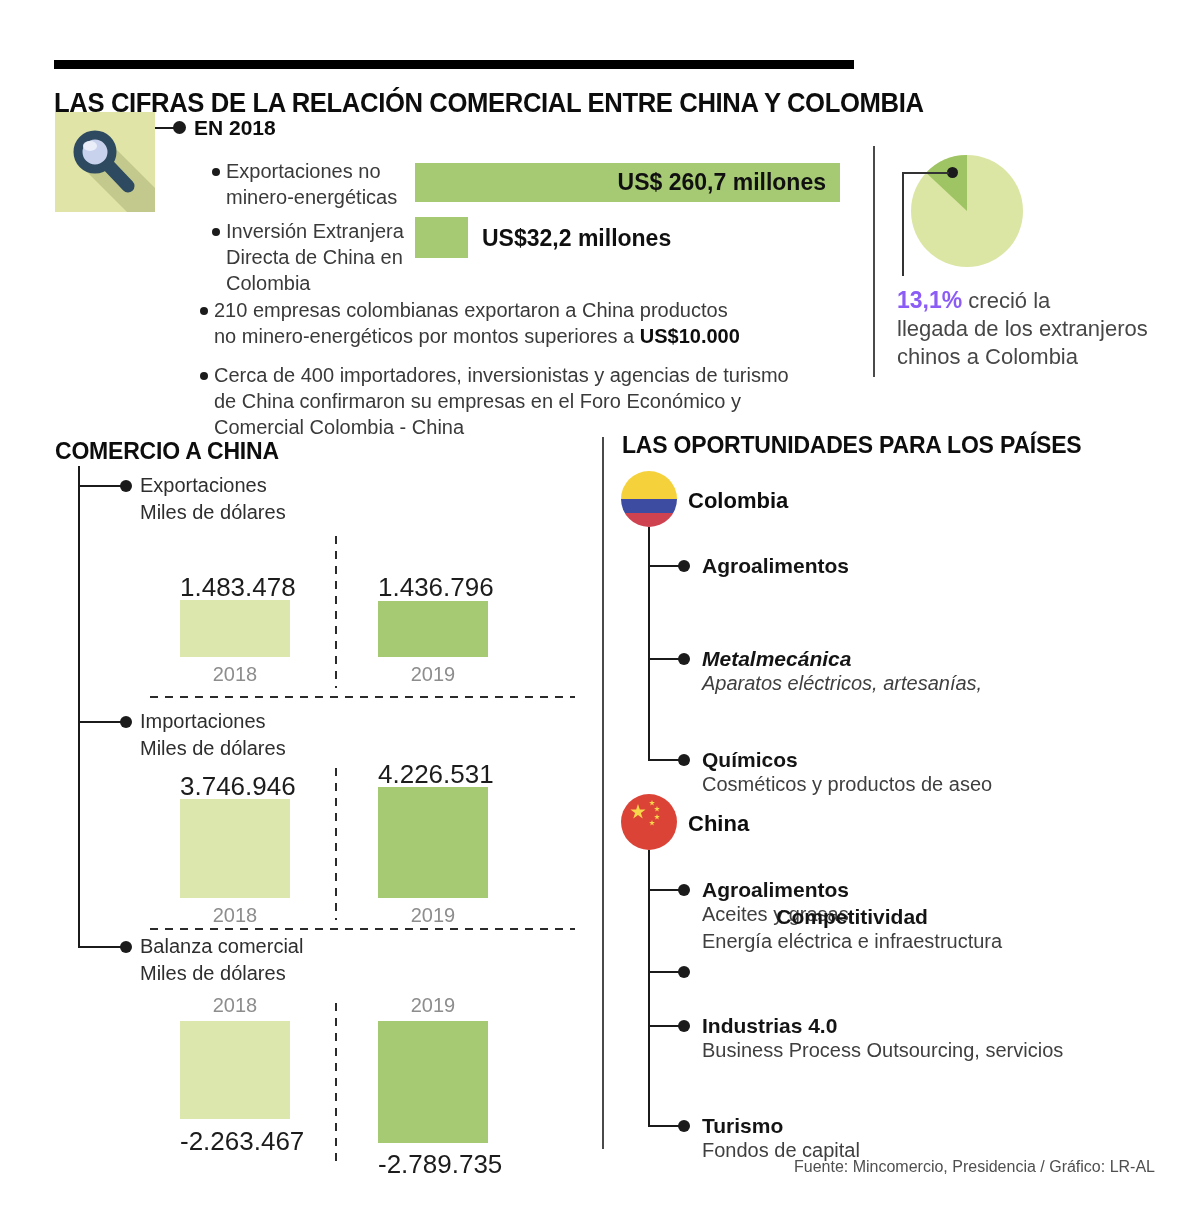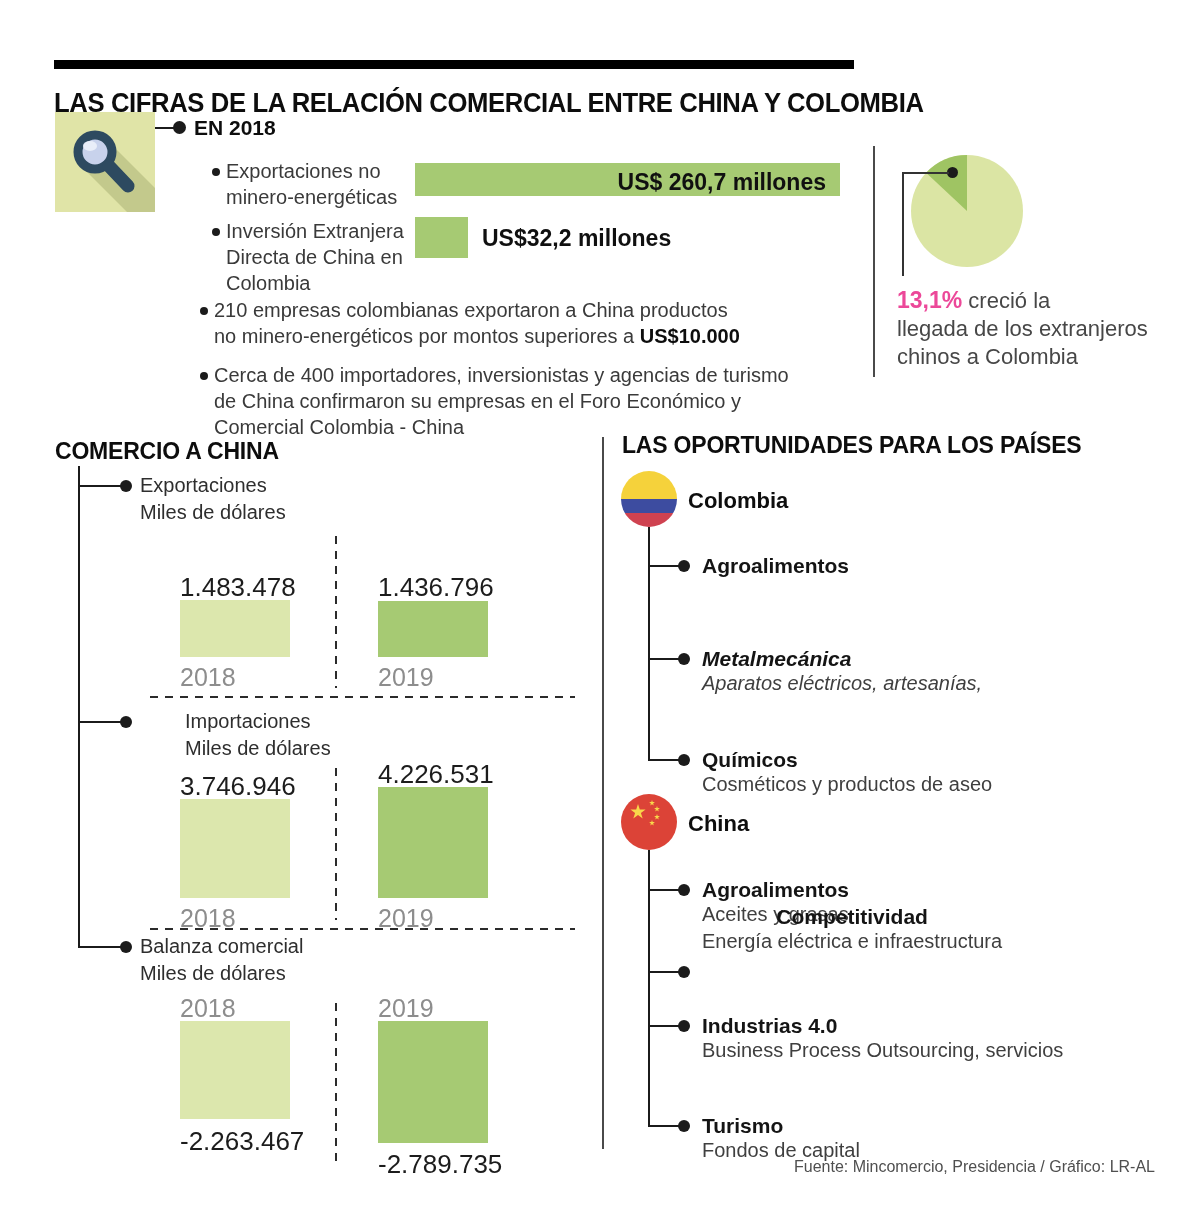--- a/index.html
+++ b/index.html
@@ -17,23 +17,23 @@
               white-space:nowrap;transform:scaleX(0.95);transform-origin:left center;}
   .section-title{position:absolute;font-size:23px;font-weight:bold;color:#0d0d0d;letter-spacing:-0.2px;white-space:nowrap;}
   .en2018-label{position:absolute;font-size:21px;font-weight:bold;color:#0d0d0d;}
   .body-text{position:absolute;font-size:20px;color:#3a3a3a;line-height:26px;white-space:nowrap;}
   .bar{position:absolute;}
   .light{background:#dce7ad;}
   .med{background:#a6ca73;}
   .bar-inner-label{font-size:23px;font-weight:bold;color:#101010;text-align:right;padding-right:14px;white-space:nowrap;}
   .bar-out-label{position:absolute;font-size:23px;font-weight:bold;color:#101010;white-space:nowrap;}
   .val{position:absolute;width:110px;text-align:center;font-size:26px;color:#1c1c1c;white-space:nowrap;}
-  .year{position:absolute;width:110px;text-align:left;font-size:25px;color:#8d8d8d;}
+  .year{position:absolute;width:110px;text-align:center;font-size:20px;color:#8d8d8d;}
   .pie-text{position:absolute;font-size:22px;color:#474747;line-height:28px;white-space:nowrap;}
-  .pie-pct{font-weight:bold;color:#ec4899;font-size:23px;}
+  .pie-pct{font-weight:bold;color:#8b5cf6;font-size:23px;}
   .country-label{position:absolute;font-size:22px;font-weight:bold;color:#0d0d0d;}
   .item-title{font-size:21px;font-weight:bold;color:#141414;line-height:25px;white-space:nowrap;}
   .item-desc{font-size:20px;color:#3f3f3f;line-height:25px;white-space:nowrap;}
   .footer{position:absolute;font-size:16px;color:#4f4f4f;text-align:right;white-space:nowrap;}
 </style>
 </head>
 <body>
 
 <div id="canvas">
 
@@ -52,21 +52,21 @@
 
   <div class="hline" style="left:155px;top:127px;width:24px;"></div>
   <div class="dot" style="left:173px;top:121px;width:13px;height:13px;"></div>
   <div class="en2018-label" style="left:194px;top:116px;">EN 2018</div>
 
   <div class="dot" style="left:212px;top:168px;width:8px;height:8px;"></div>
   <div class="body-text" style="left:226px;top:158px;">
     <div>Exportaciones no</div>
     <div>minero-energéticas</div>
   </div>
-  <div class="bar med" style="left:415px;top:163px;width:425px;height:33px;">
+  <div class="bar med" style="left:415px;top:163px;width:425px;height:39px;">
     <div class="bar-inner-label" style="line-height:39px;">US$ 260,7 millones</div>
   </div>
 
   <div class="dot" style="left:212px;top:228px;width:8px;height:8px;"></div>
   <div class="body-text" style="left:226px;top:218px;">
     <div>Inversión Extranjera</div>
     <div>Directa de China en</div>
     <div>Colombia</div>
   </div>
   <div class="bar med" style="left:415px;top:217px;width:53px;height:41px;"></div>
@@ -114,21 +114,21 @@
   <div class="bar light" style="left:180px;top:600px;width:110px;height:57px;"></div>
   <div class="year" style="left:180px;top:663px;">2018</div>
   <div class="val" style="left:378px;top:572px;">1.436.796</div>
   <div class="bar med" style="left:378px;top:601px;width:110px;height:56px;"></div>
   <div class="year" style="left:378px;top:663px;">2019</div>
   <div class="vdash" style="left:335px;top:536px;height:152px;"></div>
   <div class="hdash" style="left:150px;top:696px;width:425px;"></div>
 
   <div class="hline" style="left:78px;top:721px;width:44px;"></div>
   <div class="dot" style="left:120px;top:716px;width:12px;height:12px;"></div>
-  <div class="body-text" style="left:140px;top:708px;color:#2e2e2e;line-height:27px;margin-left:45px;">
+  <div class="body-text" style="left:140px;top:708px;color:#2e2e2e;line-height:27px;">
     <div>Importaciones</div>
     <div>Miles de dólares</div>
   </div>
   <div class="val" style="left:180px;top:771px;">3.746.946</div>
   <div class="bar light" style="left:180px;top:799px;width:110px;height:99px;"></div>
   <div class="year" style="left:180px;top:904px;">2018</div>
   <div class="val" style="left:378px;top:759px;">4.226.531</div>
   <div class="bar med" style="left:378px;top:787px;width:110px;height:111px;"></div>
   <div class="year" style="left:378px;top:904px;">2019</div>
   <div class="vdash" style="left:335px;top:768px;height:152px;"></div>

